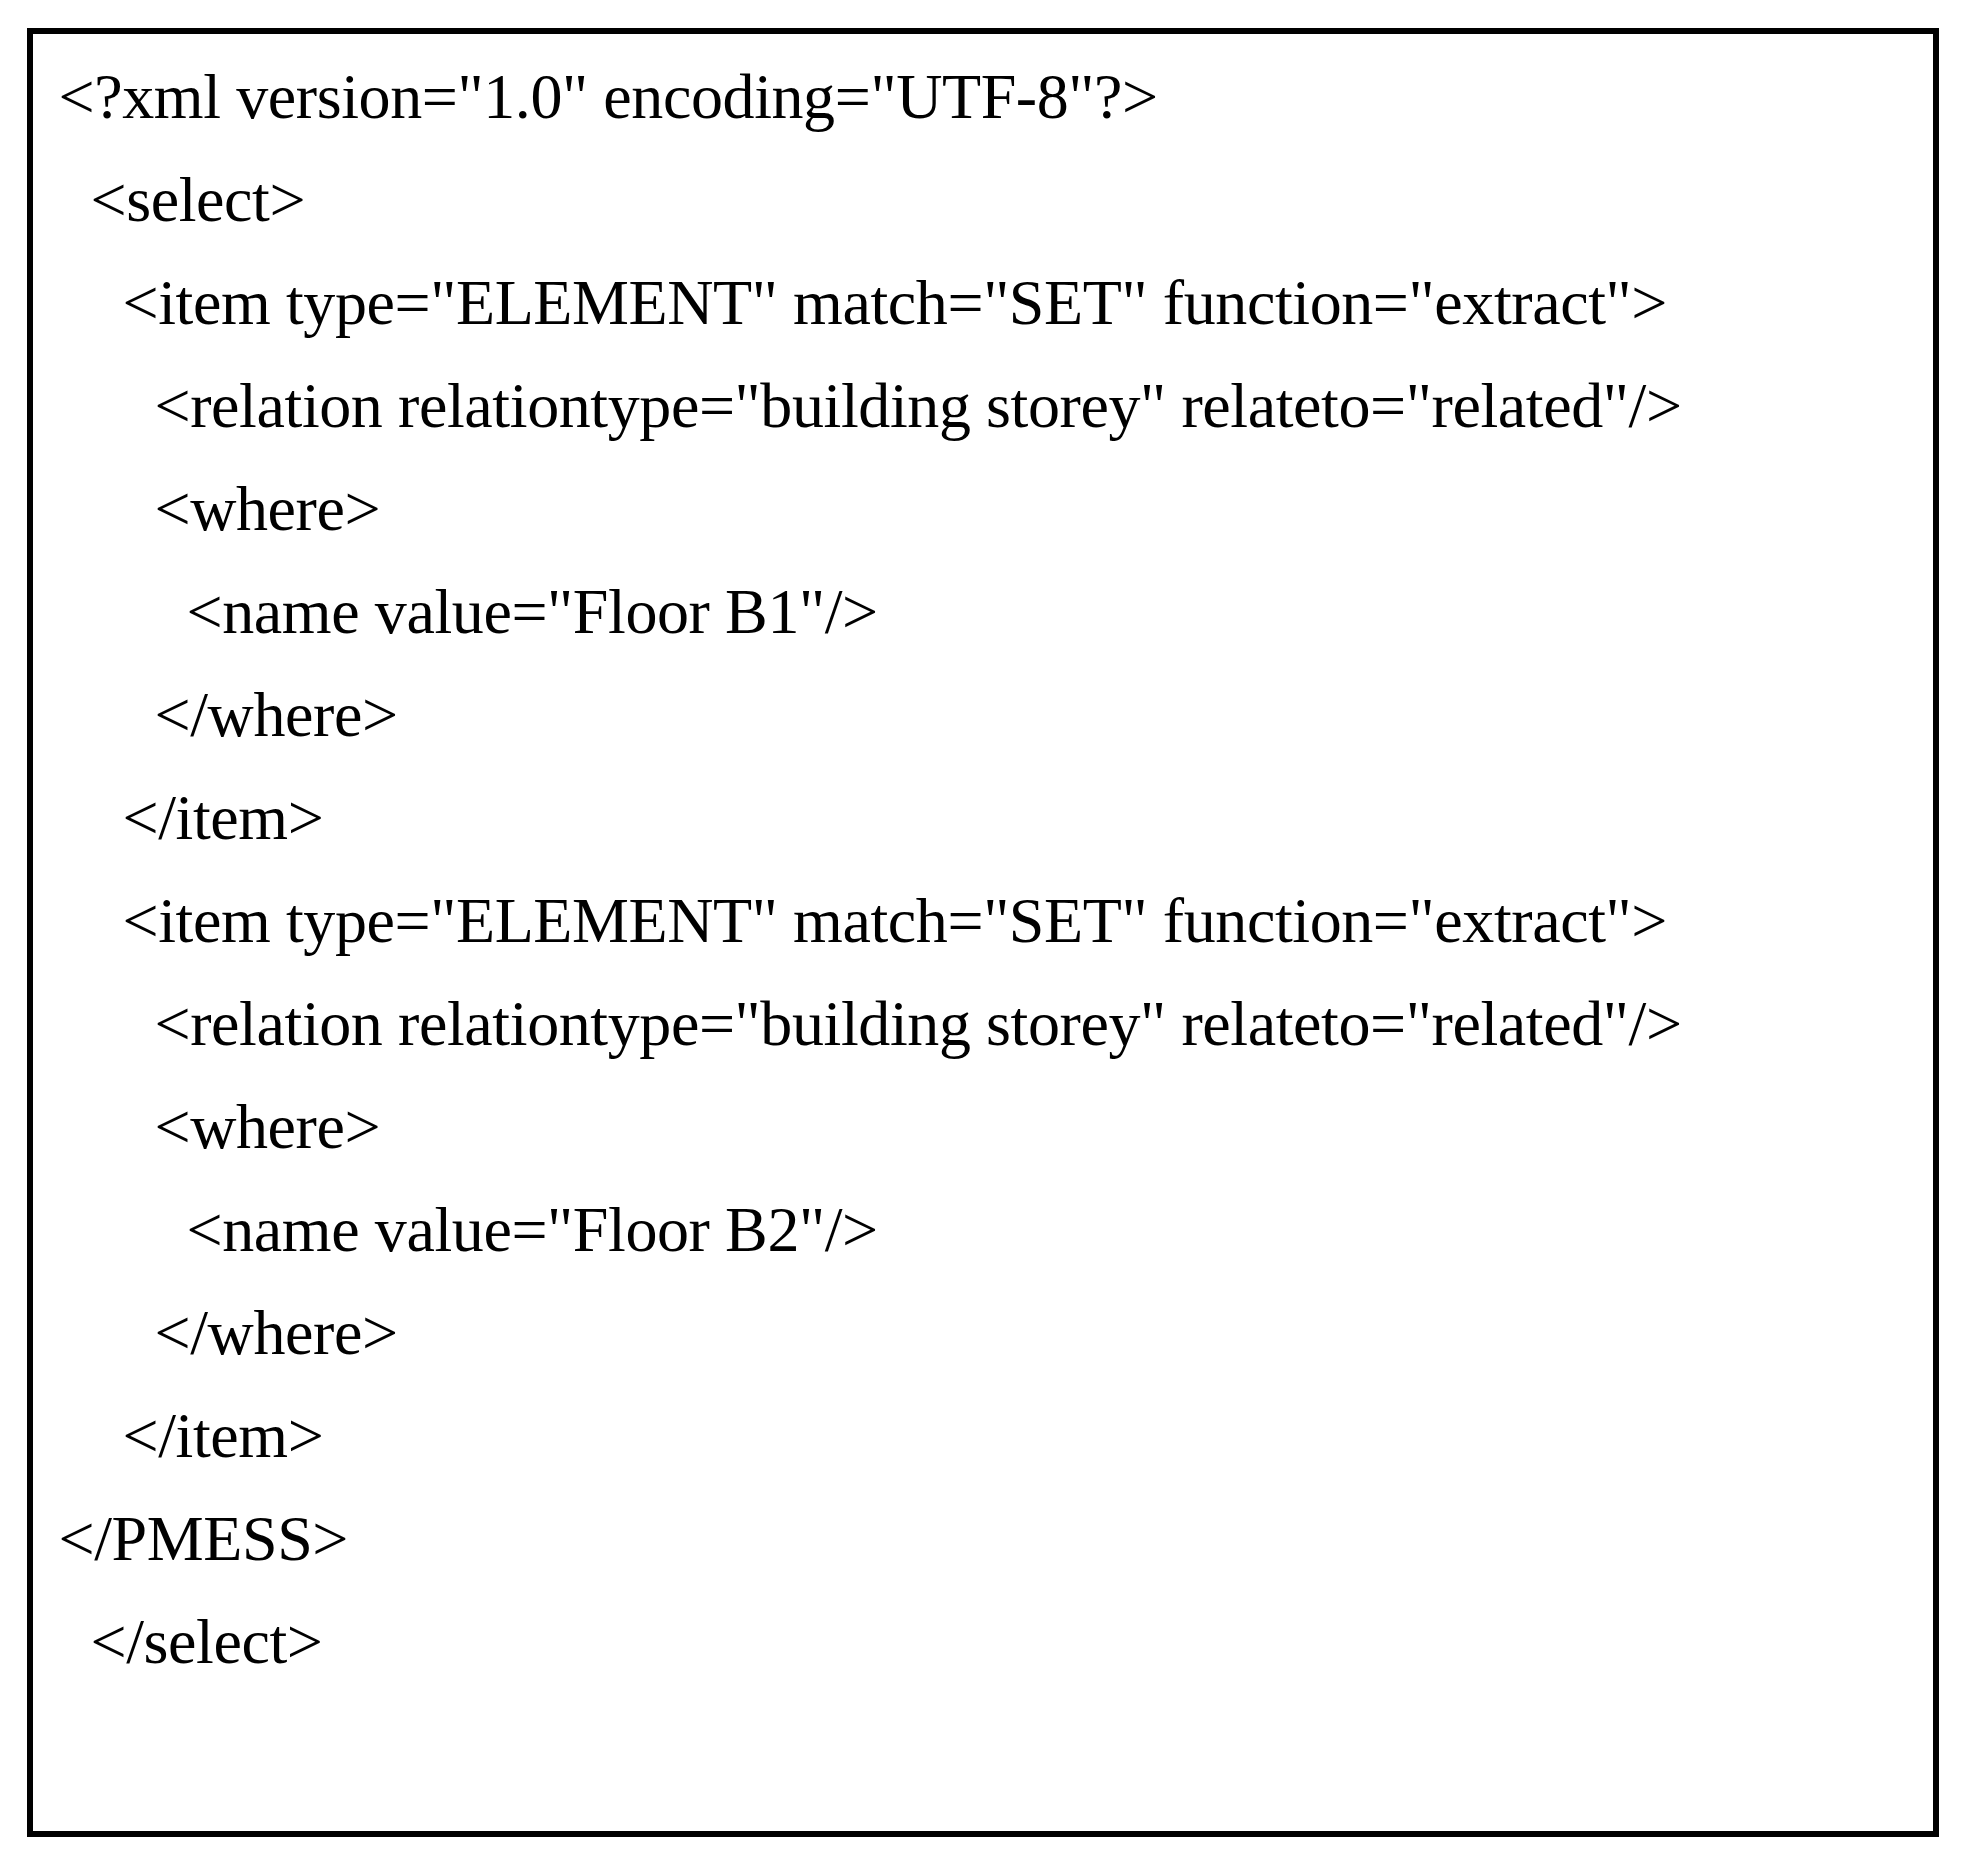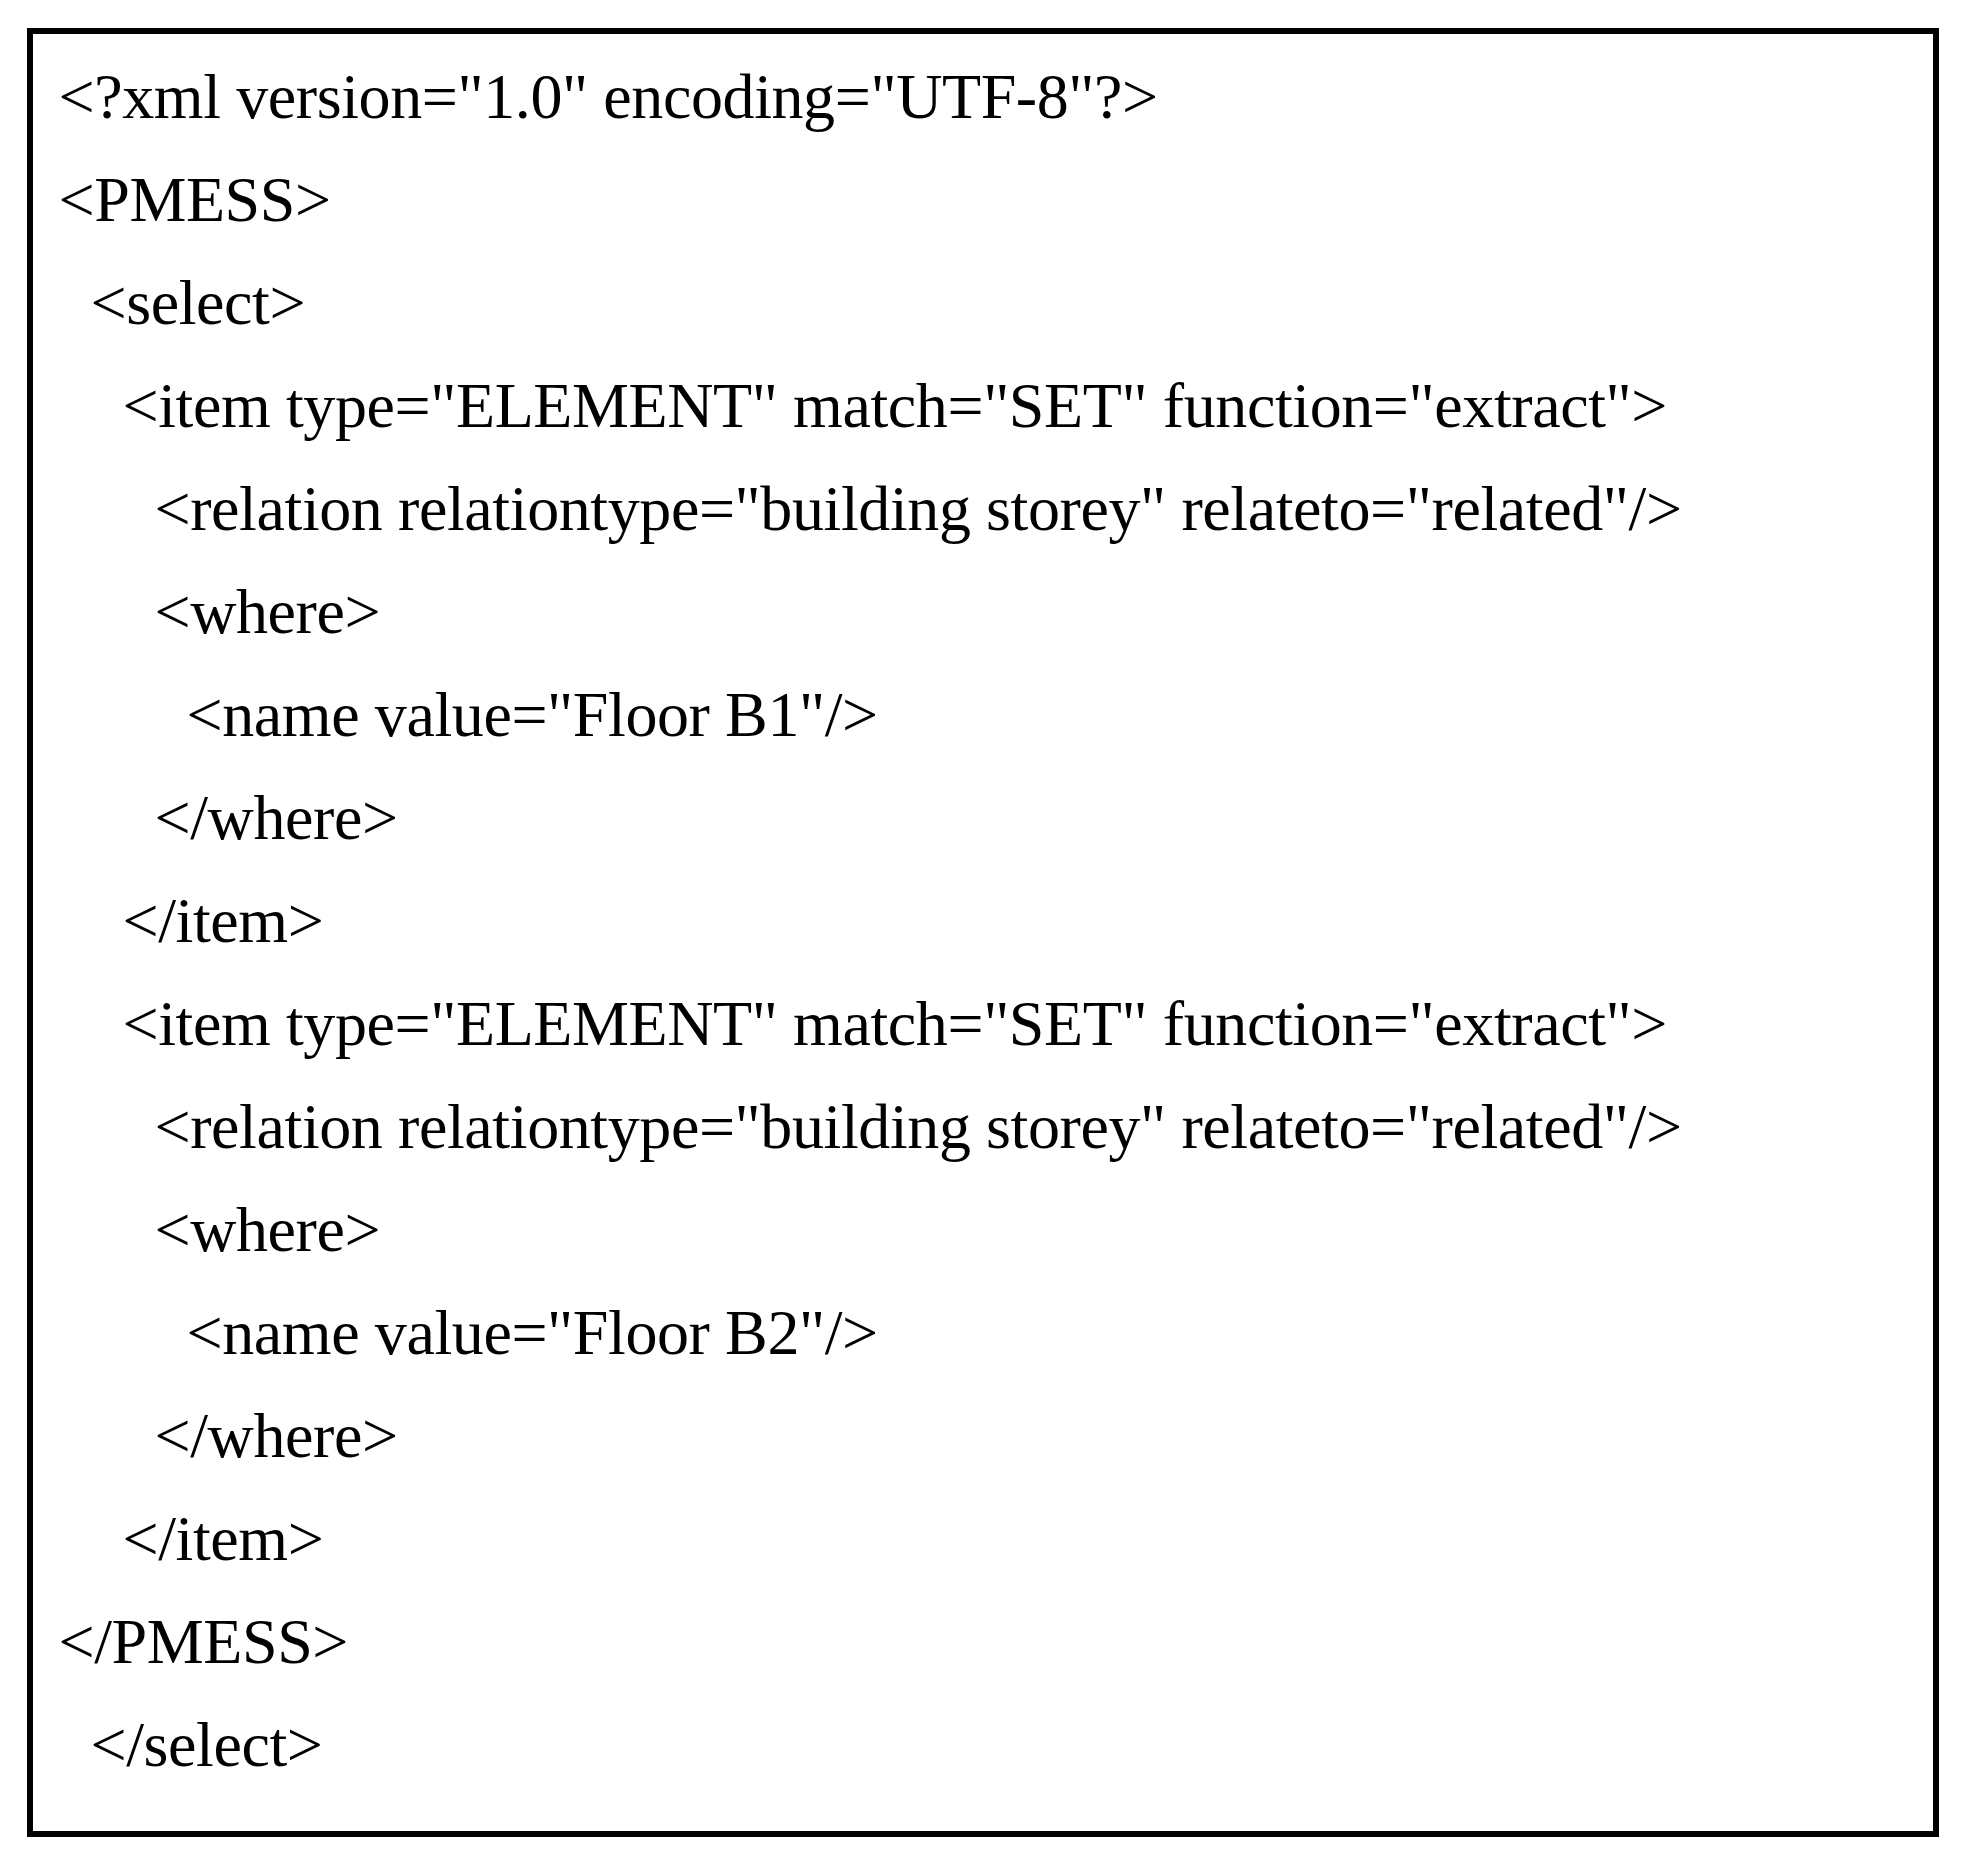--- a/index.html
+++ b/index.html
@@ -36,21 +36,20 @@
     letter-spacing: -0.4px;
   }
 </style>
 </head>
 <body>
 
 <div id="page">
   <div id="figure-frame">
     <div id="code-lines">
         <div class="line" style="padding-left: 0px;">&lt;?xml version="1.0" encoding="UTF-8"?&gt;</div>
-        <div class="line" style="padding-left: 0px;">&lt;PMESS&gt;</div>
         <div class="line" style="padding-left: 32px;">&lt;select&gt;</div>
         <div class="line" style="padding-left: 64px;">&lt;item type="ELEMENT" match="SET" function="extract"&gt;</div>
         <div class="line" style="padding-left: 96px;">&lt;relation relationtype="building storey" relateto="related"/&gt;</div>
         <div class="line" style="padding-left: 96px;">&lt;where&gt;</div>
         <div class="line" style="padding-left: 128px;">&lt;name value="Floor B1"/&gt;</div>
         <div class="line" style="padding-left: 96px;">&lt;/where&gt;</div>
         <div class="line" style="padding-left: 64px;">&lt;/item&gt;</div>
         <div class="line" style="padding-left: 64px;">&lt;item type="ELEMENT" match="SET" function="extract"&gt;</div>
         <div class="line" style="padding-left: 96px;">&lt;relation relationtype="building storey" relateto="related"/&gt;</div>
         <div class="line" style="padding-left: 96px;">&lt;where&gt;</div>

